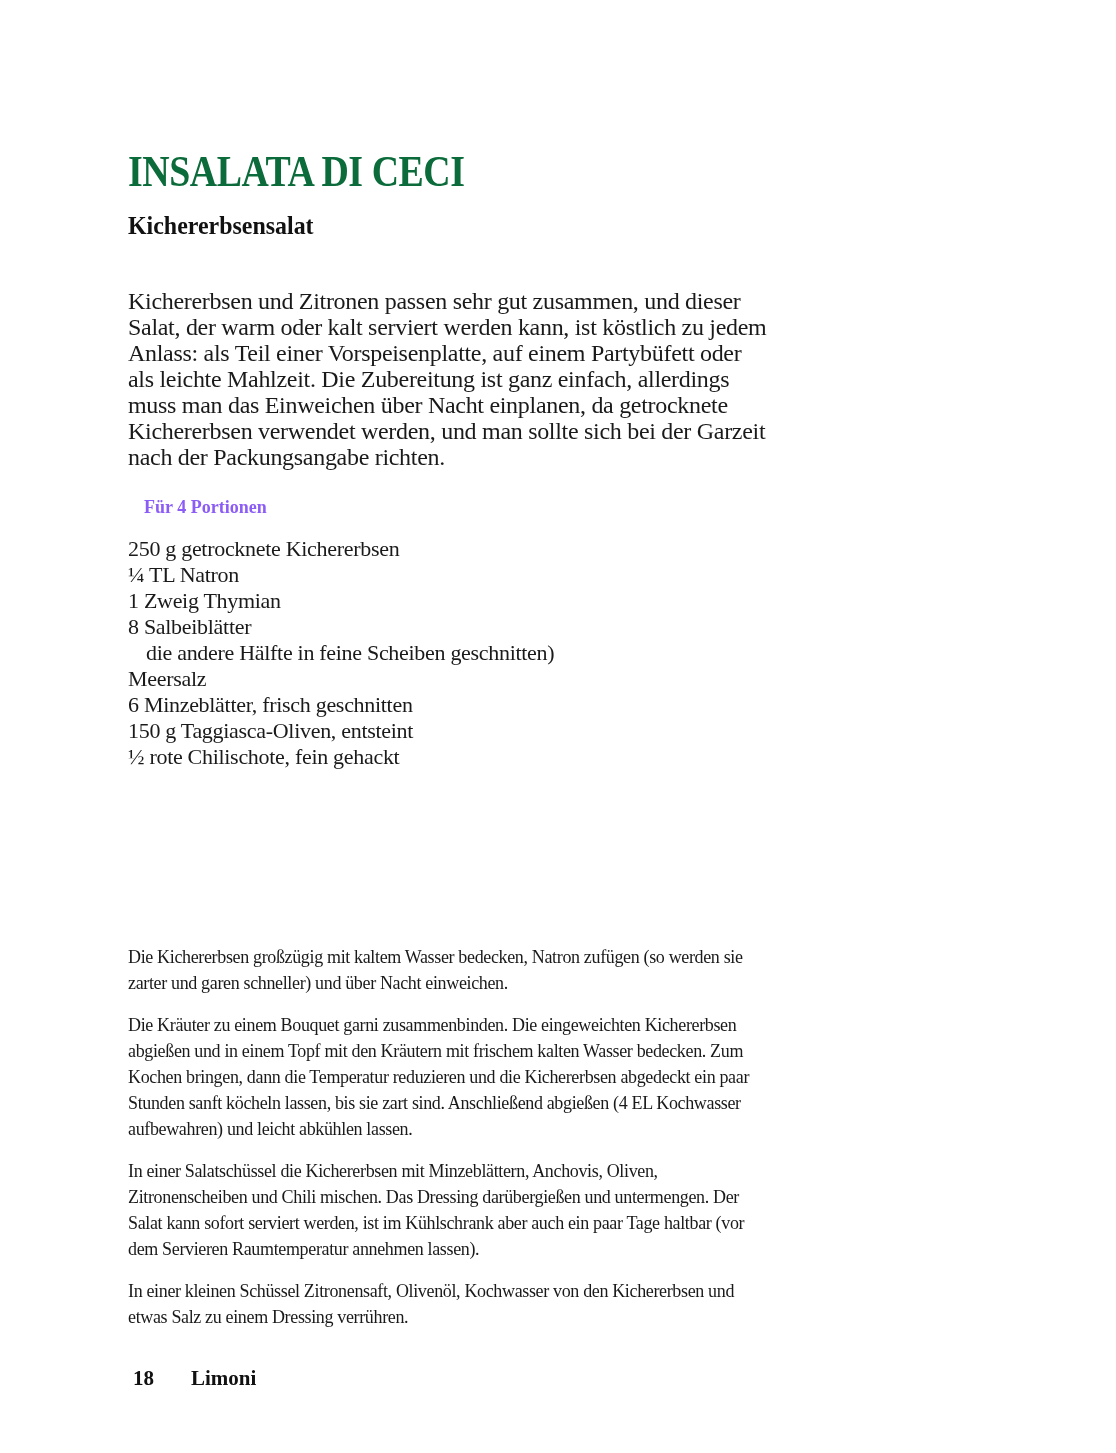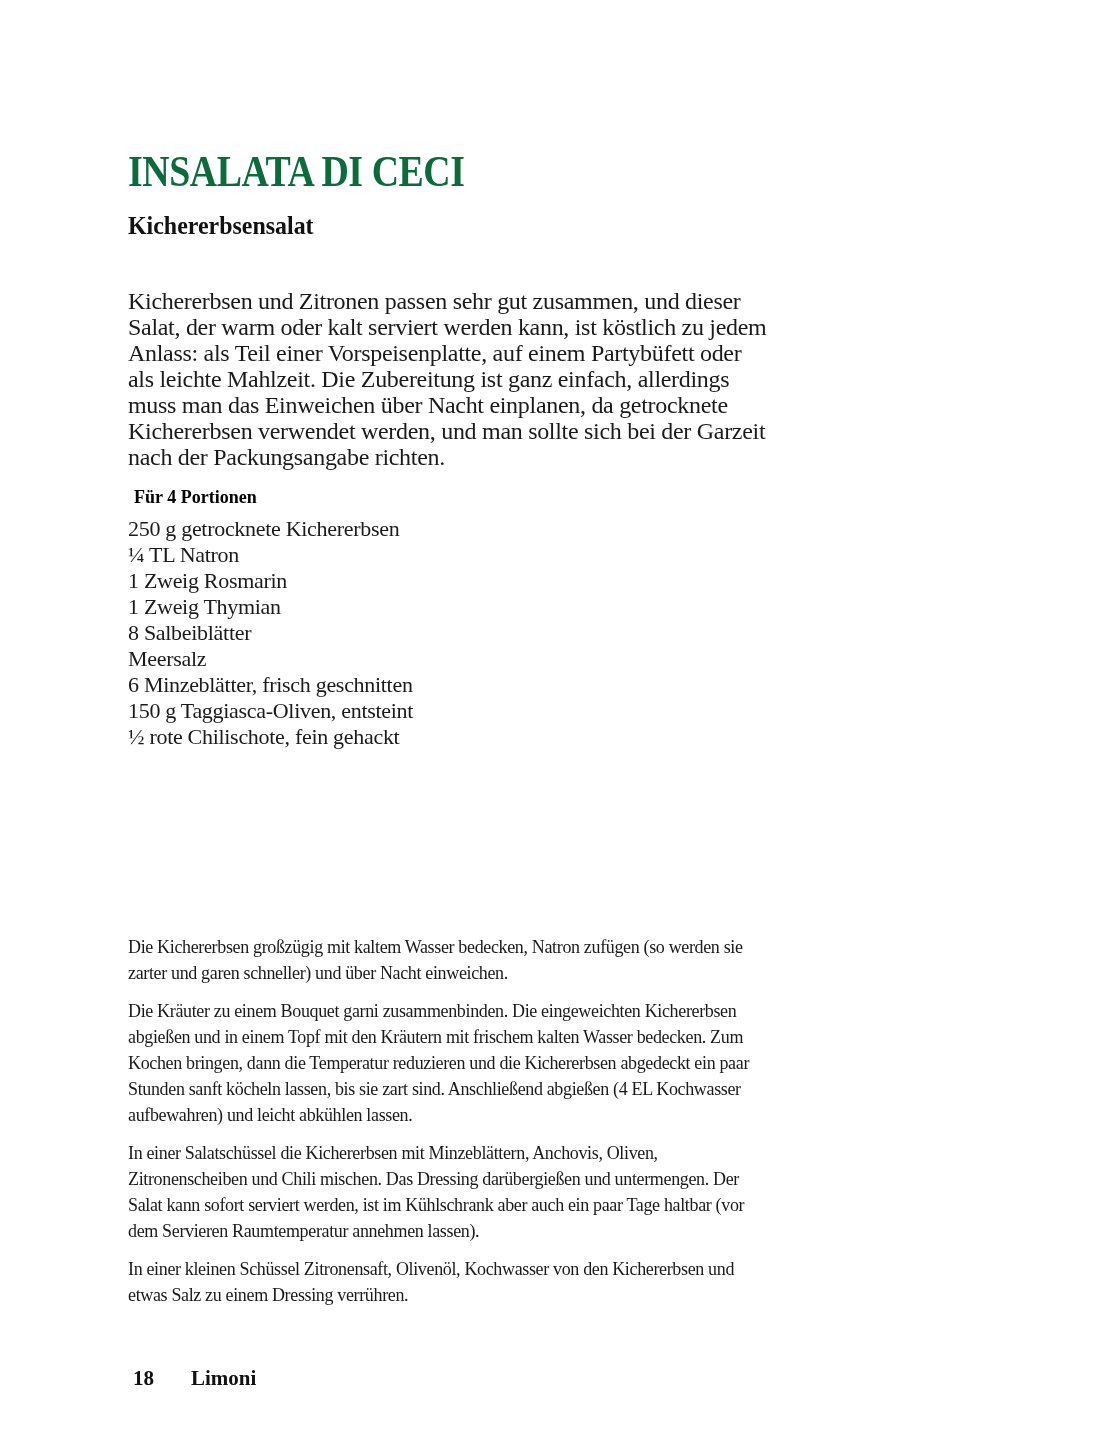--- a/index.html
+++ b/index.html
@@ -64,22 +64,22 @@
     .ingredients {
       position: absolute;
       top: 478px;
       left: 0;
       width: 640px;
     }
     .portions {
       font-weight: bold;
       font-size: 18px;
       line-height: 26px;
-      margin: 6px;
-      color: #000000;
+      margin: 16px;
+      color: #8b5cf6;
     }
     .ing-list {
       list-style: none;
       margin: 0;
       padding: 0;
       font-size: 22px;
       line-height: 26px;
       letter-spacing: -0.3px;
     }
     .ing-list li {
@@ -93,21 +93,21 @@
     .method {
       position: absolute;
       top: 928px;
       left: 0;
       width: 640px;
       font-size: 18px;
       line-height: 26px;
       letter-spacing: -0.35px;
     }
     .method p {
-      margin: 6px 0 12px 0;
+      margin: 16px 0 12px 0;
     }
     .footer {
       position: absolute;
       top: 1368px;
       left: 133px;
       font-weight: bold;
       font-size: 21px;
       color: #111;
       white-space: nowrap;
       line-height: 1;
@@ -124,24 +124,24 @@
   <h1 class="title" style="color: rgb(11, 107, 58);">INSALATA DI CECI</h1>
   <h2 class="subtitle">Kichererbsensalat</h2>
 
   <p class="intro">Kichererbsen und Zitronen passen sehr gut zusammen, und dieser Salat, der warm oder kalt serviert werden kann, ist köstlich zu jedem Anlass: als Teil einer Vorspeisenplatte, auf einem Partybüfett oder als leichte Mahlzeit. Die Zubereitung ist ganz einfach, allerdings muss man das Einweichen über Nacht einplanen, da getrocknete Kichererbsen verwendet werden, und man sollte sich bei der Garzeit nach der Packungsangabe richten.</p>
 
   <div class="ingredients">
     <p class="portions">Für 4 Portionen</p>
     <ul class="ing-list">
       <li>250 g getrocknete Kichererbsen</li>
       <li>¼ TL Natron</li>
-      <li>1 Zweig Rosmarin</li>
       <li>1 Zweig Thymian</li>
       <li>8 Salbeiblätter</li>
       <li>
+        <span class="cont">die andere Hälfte in feine Scheiben geschnitten)</span>
       </li>
       <li>Meersalz</li>
       <li>6 Minzeblätter, frisch geschnitten</li>
       <li>150 g Taggiasca-Oliven, entsteint</li>
       <li>½ rote Chilischote, fein gehackt</li>
     </ul>
   </div>
 
   <div class="method">
     <p>Die Kichererbsen großzügig mit kaltem Wasser bedecken, Natron zufügen (so werden sie zarter und garen schneller) und über Nacht einweichen.</p>

